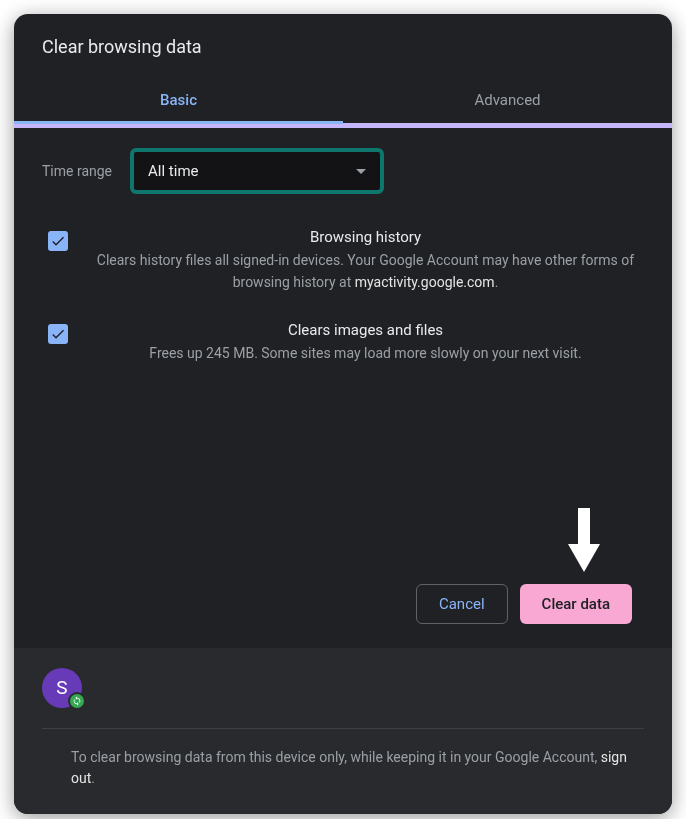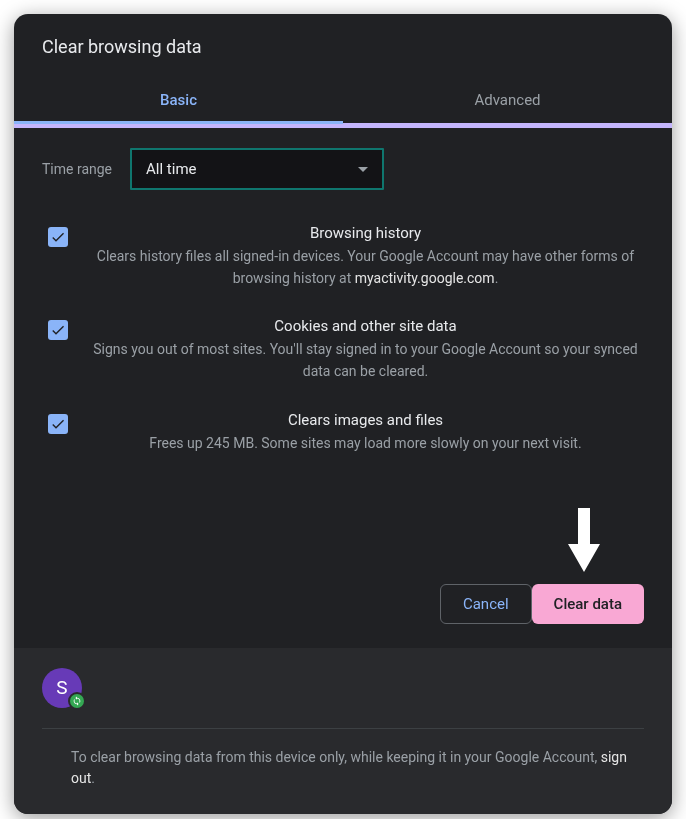--- a/index.html
+++ b/index.html
@@ -63,22 +63,22 @@
       align-items: center;
       gap: 18px;
       margin-bottom: 34px;
     }
     .time-range-label {
       color: #9aa0a6;
       font-size: 14px;
     }
     .select {
       background: #131316;
-      border: 2px solid #0f766e;
-      border-radius: 1px;
+      border: 4px solid #0f766e;
+      border-radius: 6px;
       padding: 10px 14px;
       display: flex;
       align-items: center;
       justify-content: space-between;
       width: 254px;
       cursor: pointer;
     }
     .select-value {
       color: #e8eaed;
       font-size: 15px;
@@ -121,21 +121,22 @@
       font-size: 14px;
       line-height: 1.55;
     }
     .link {
       color: #e5e5e5;
       cursor: pointer;
     }
     .button-row {
       display: flex;
       justify-content: flex-end;
-      padding: 0 28px 24px 28px;
+      gap: 12px;
+      padding: 0 40px 24px 28px;
       position: relative;
     }
     .btn {
       padding: 10px 22px;
       border-radius: 6px;
       font-size: 15px;
       cursor: pointer;
       border: none;
       font-family: inherit;
     }
@@ -229,31 +230,20 @@
           </svg>
       </div>
       <div class="option-text">
         <div class="option-title">Browsing history</div>
         <div class="option-desc">
           <span>Clears history files all signed-in devices. Your Google Account may have other forms of browsing history at </span><span class="link">myactivity.google.com</span><span>.</span>
         </div>
       </div>
     </div>
 
-    <div class="option-row">
-      <div class="checkbox">
-        <svg viewBox="0 0 24 24">
-            <path fill="#202124" d="M9 16.17L4.83 12l-1.42 1.41L9 19 21 7l-1.41-1.41z"></path>
-          </svg>
-      </div>
-      <div class="option-text">
-        <div class="option-title">Cookies and other site data</div>
-        <div class="option-desc">Signs you out of most sites. You'll stay signed in to your Google Account so your synced data can be cleared.</div>
-      </div>
-    </div>
 
     <div class="option-row">
       <div class="checkbox">
         <svg viewBox="0 0 24 24">
             <path fill="#202124" d="M9 16.17L4.83 12l-1.42 1.41L9 19 21 7l-1.41-1.41z"></path>
           </svg>
       </div>
       <div class="option-text">
         <div class="option-title">Clears images and files</div>
         <div class="option-desc">Frees up 245 MB. Some sites may load more slowly on your next visit.</div>

